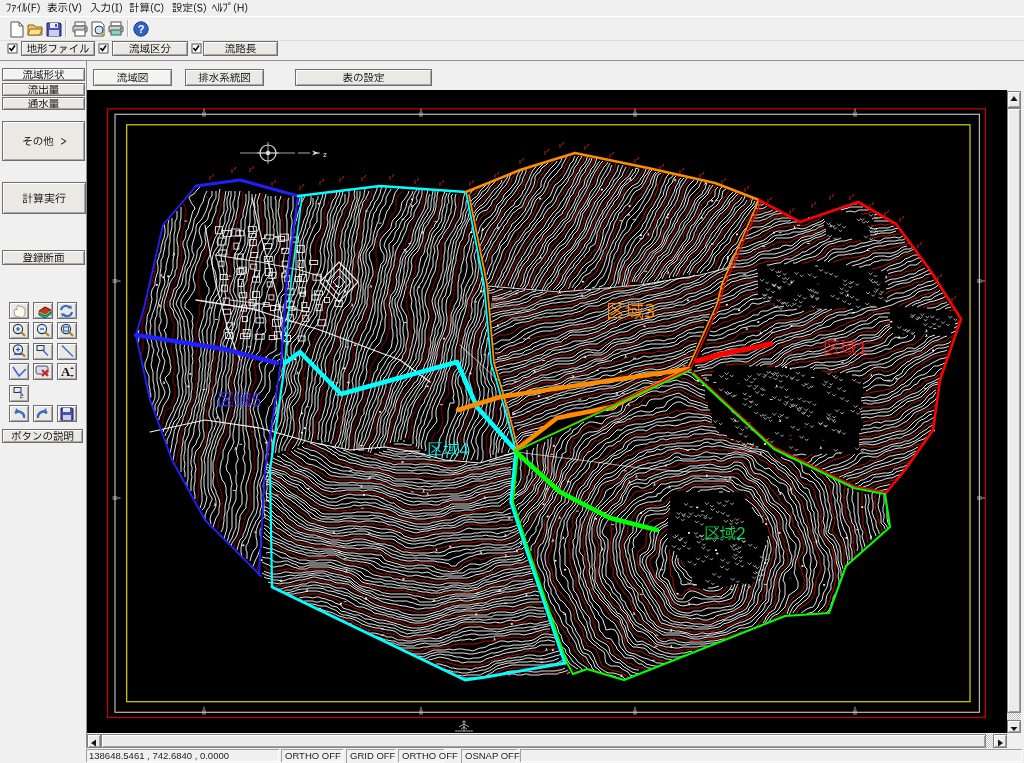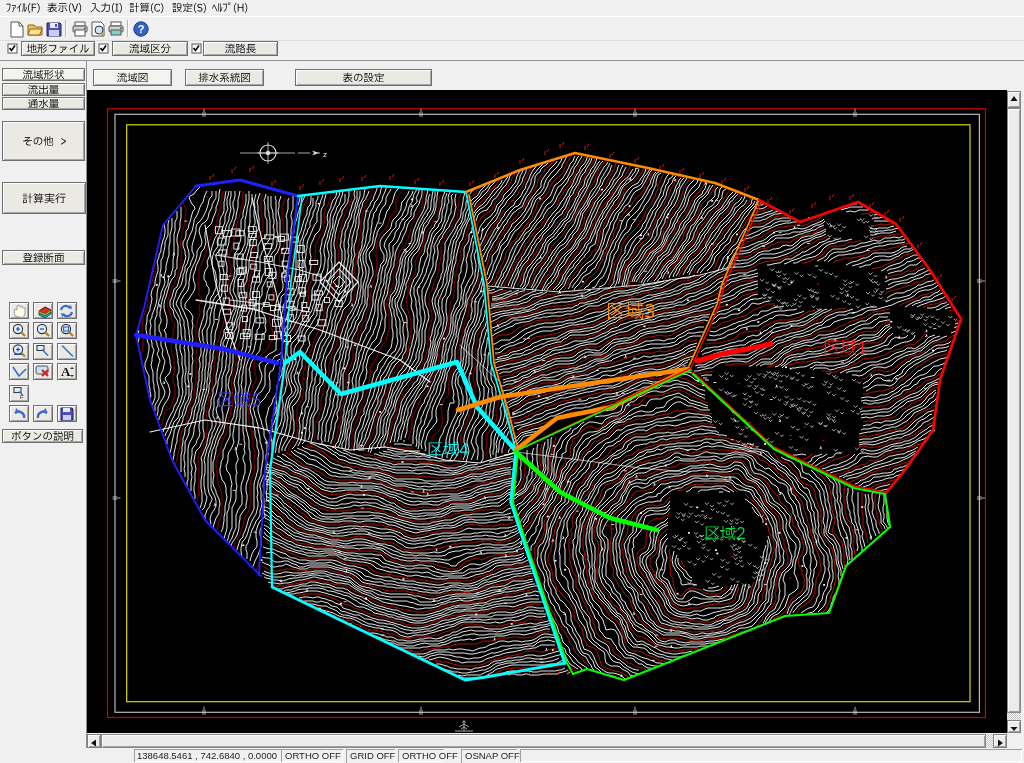--- a/index.html
+++ b/index.html
@@ -1510,21 +1510,21 @@
     </svg></div>
 <div style="position:absolute;left:87px;top:734px;width:920px;height:14px;background:repeating-conic-gradient(#ffffff 0% 25%, #c0c0c0 0% 50%) 0 0/2px 2px"></div>
 <div style="position:absolute;left:87px;top:734px;width:14px;height:14px;background:#ececec;border:1px solid #808080;box-sizing:border-box;box-shadow:inset 1px 1px 0 #fff,inset -1px -1px 0 #a0a0a0;"><svg width="12" height="12">
       <path d="M8 2.5 l-5 3.5 5 3.5z" fill="#111"></path>
     </svg></div>
 <div style="position:absolute;left:101px;top:734px;width:885px;height:14px;background:#ececec;border:1px solid #888;box-shadow:inset 1px 1px 0 #fff,inset -1px -1px 0 #a0a0a0;box-sizing:border-box"></div>
 <div style="position:absolute;left:993px;top:734px;width:14px;height:14px;background:#ececec;border:1px solid #808080;box-sizing:border-box;box-shadow:inset 1px 1px 0 #fff,inset -1px -1px 0 #a0a0a0;"><svg width="12" height="12">
       <path d="M4 2.5 l5 3.5-5 3.5z" fill="#111"></path>
     </svg></div>
 <div style="position:absolute;left:1007px;top:733px;width:17px;height:15px;background:#f0f0f0"></div>
-<div style="position:absolute;left:86px;top:749px;width:193px;height:13px;box-shadow:inset 1px 1px 0 #a0a0a0,inset -1px -1px 0 #ffffff;margin-left:48px;">
+<div style="position:absolute;left:86px;top:749px;width:193px;height:13px;box-shadow:inset 1px 1px 0 #a0a0a0,inset -1px -1px 0 #ffffff;">
     <span style="position:absolute;left:3px;top:0.5px;font:9.5px 'Liberation Sans';color:#222;white-space:nowrap">138648.5461 , 742.6840 , 0.0000</span>
   </div>
 <div style="position:absolute;left:281px;top:749px;width:62px;height:13px;box-shadow:inset 1px 1px 0 #a0a0a0,inset -1px -1px 0 #ffffff;">
     <span style="position:absolute;left:4px;top:0.5px;font:9.5px 'Liberation Sans';color:#222;white-space:nowrap">ORTHO OFF</span>
   </div>
 <div style="position:absolute;left:346px;top:749px;width:49px;height:21px;box-shadow:inset 1px 1px 0 #a0a0a0,inset -1px -1px 0 #ffffff;">
     <span style="position:absolute;left:4px;top:0.5px;font:9.5px 'Liberation Sans';color:#222;white-space:nowrap">GRID OFF</span>
   </div>
 <div style="position:absolute;left:398px;top:749px;width:46px;height:13px;box-shadow:inset 1px 1px 0 #a0a0a0,inset -1px -1px 0 #ffffff;">
     <span style="position:absolute;left:4px;top:0.5px;font:9.5px 'Liberation Sans';color:#222;white-space:nowrap">ORTHO OFF</span>

